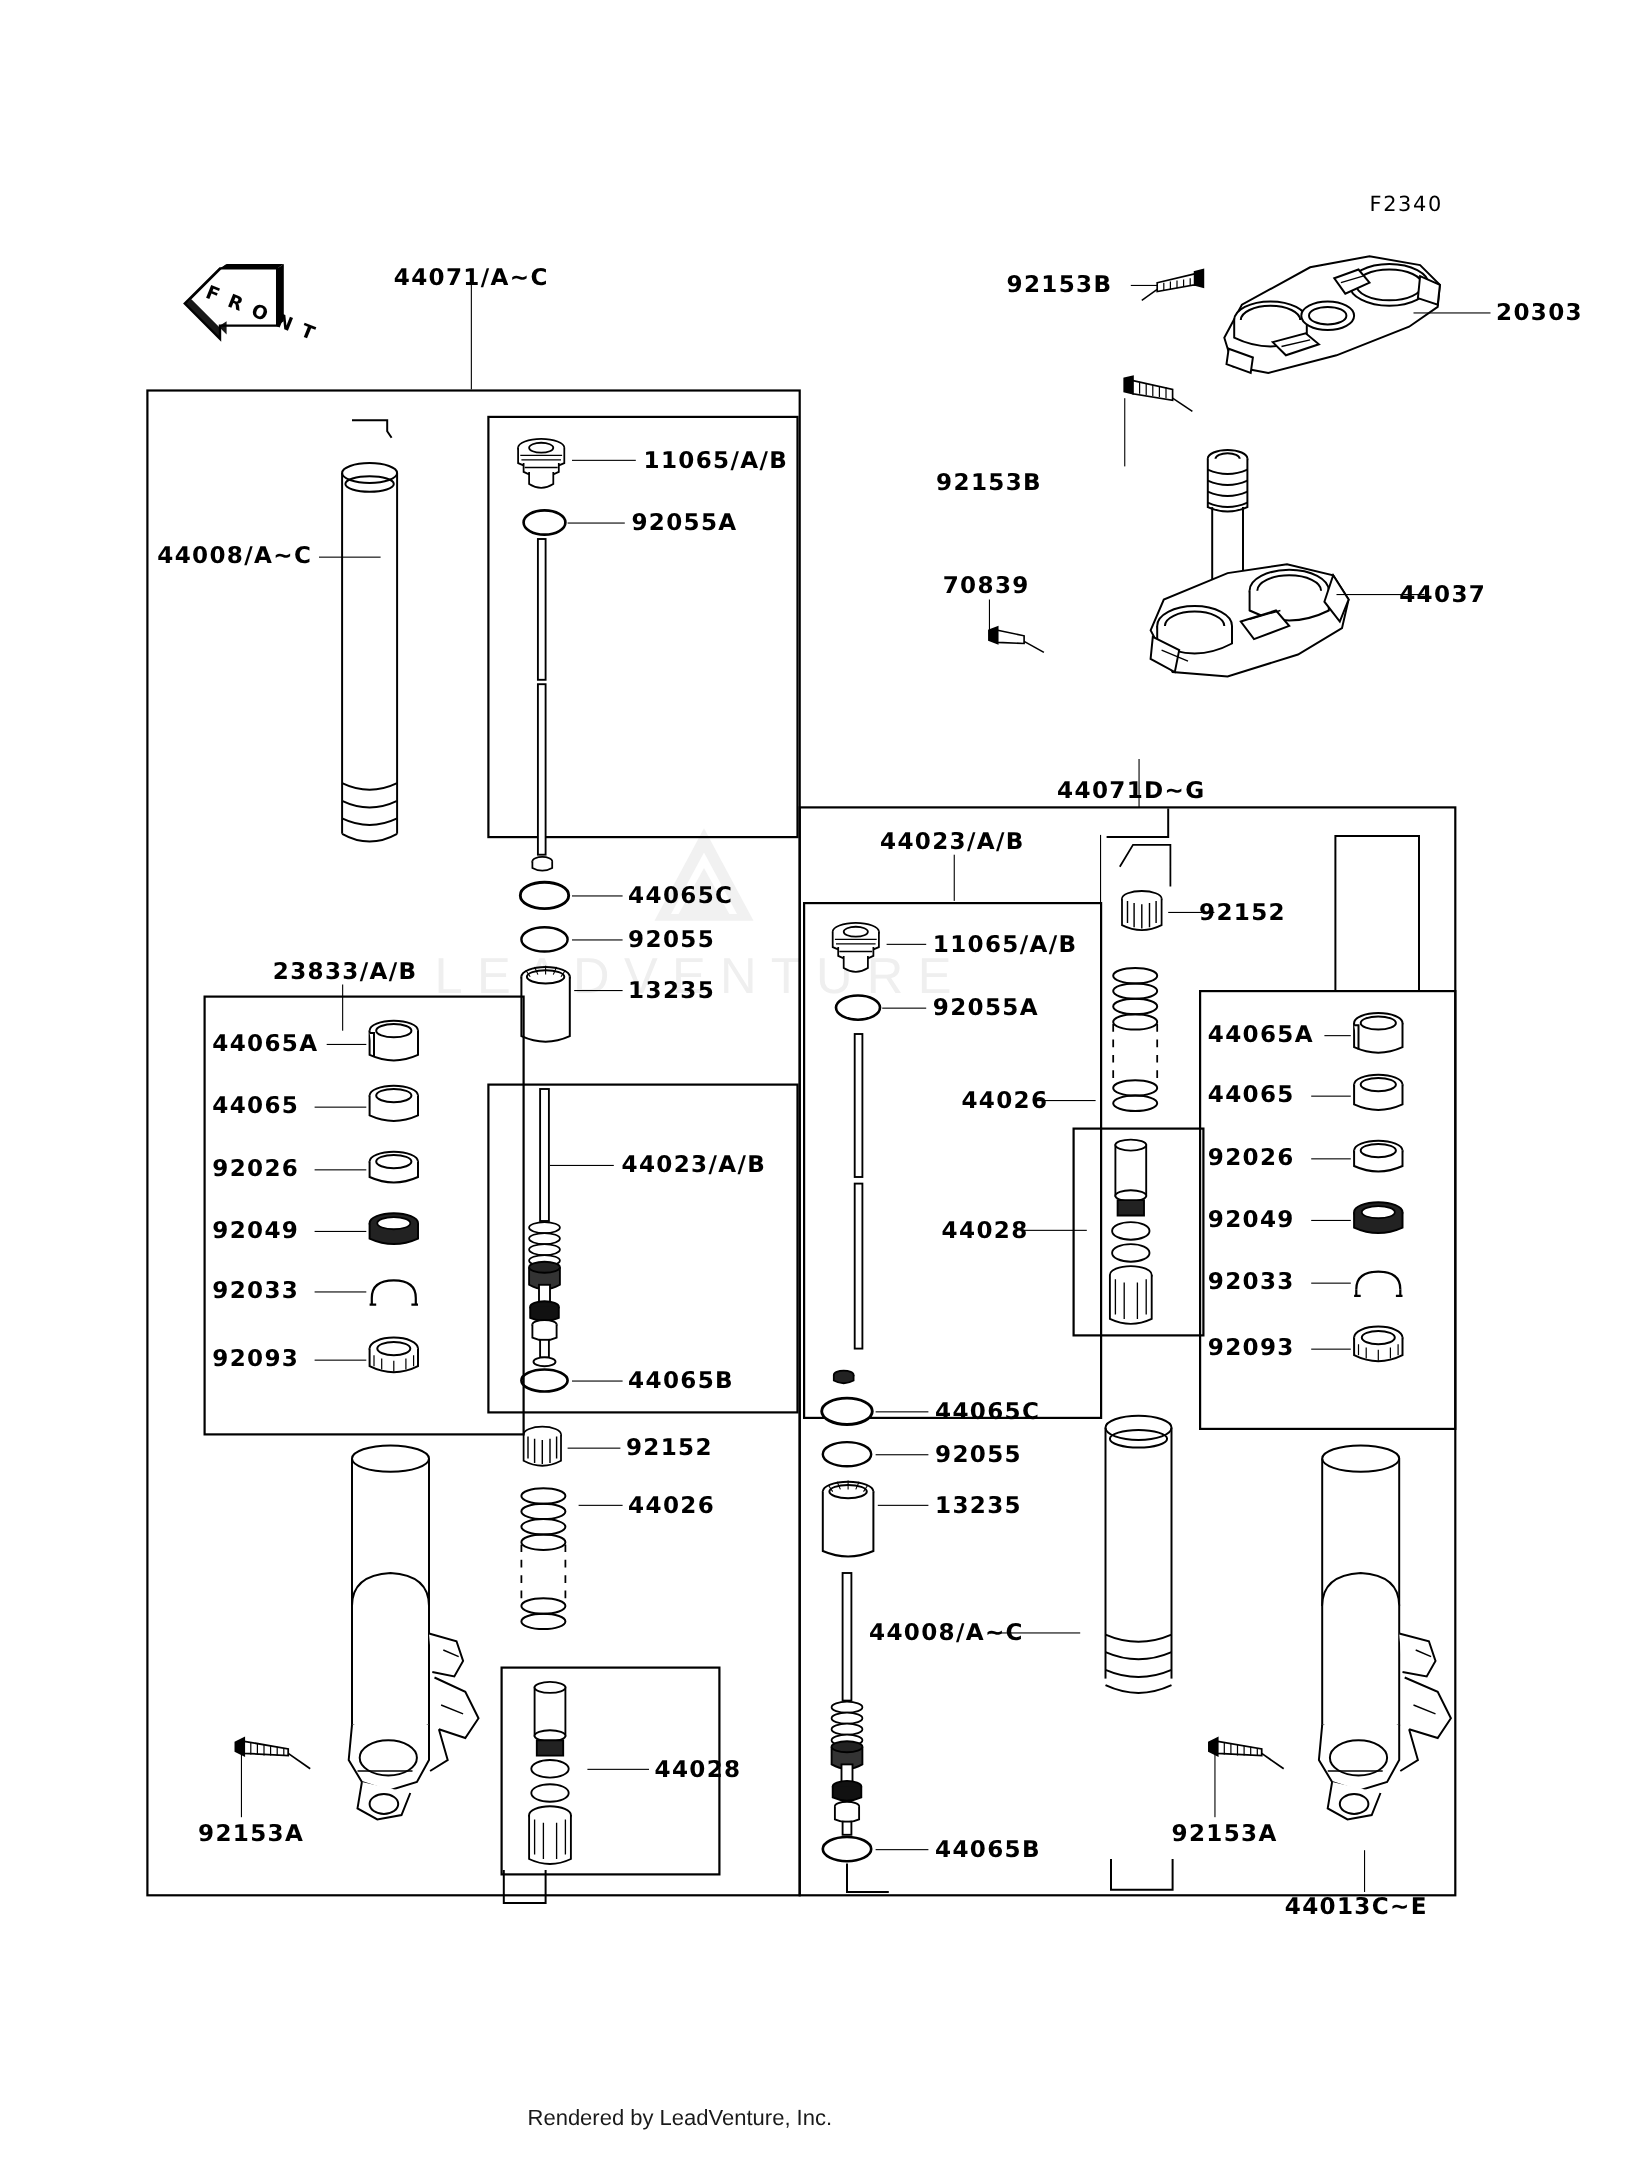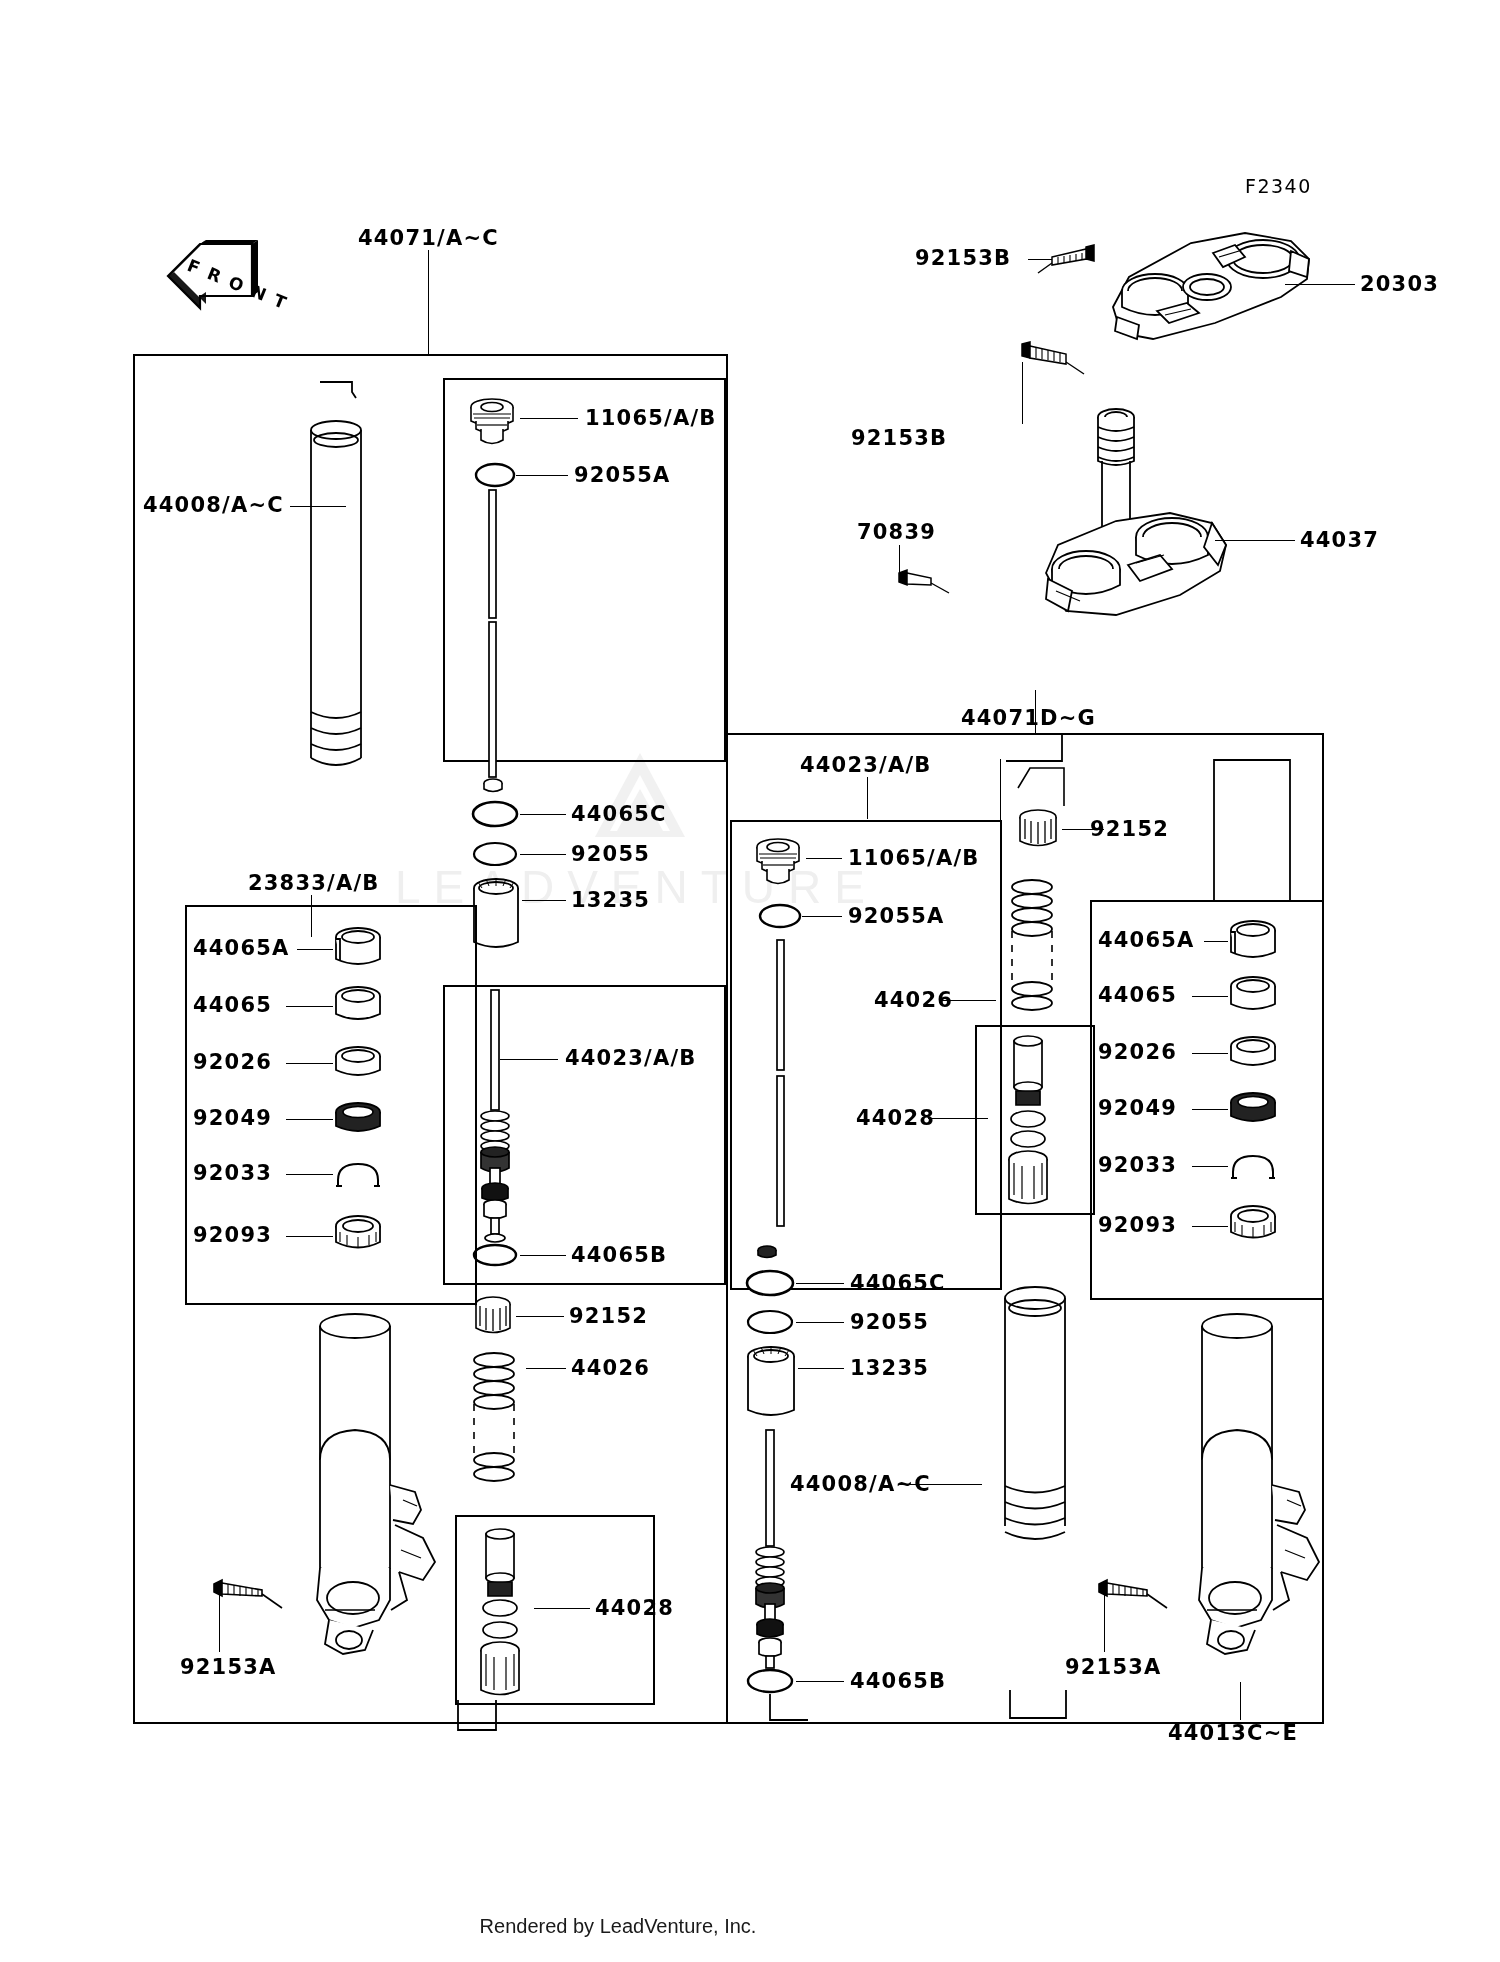--- a/index.html
+++ b/index.html
@@ -93,21 +93,21 @@
       <g fill="#000">
         <path d="M40 4 L46 0 L98 0 L92 4 Z"></path>
         <path d="M92 4 L98 0 L98 52 L92 56 Z"></path>
         <path d="M8 36 L14 32 L46 0 L40 4 Z" opacity="0.9"></path>
         <path d="M40 56 L40 68 L8 36 L14 32 L46 64 L46 52 Z" opacity="0.9"></path>
       </g>
       <text x="26" y="30" font-family="'DejaVu Sans', sans-serif" font-size="17" font-weight="bold" transform="rotate(22 26 30)" fill="#000" letter-spacing="2">F R O N T</text>
     </svg>
   </div>
 
-  <div class="lbl" style="left:358px; top:228px;">44071/A~C</div>
+  <div class="lbl" style="left:358px; top:242px;">44071/A~C</div>
   <div class="lead-v" style="left:428px; top:250px; height:104px;"></div>
 
   <div class="box" style="left:133px; top:354px; width:595px; height:1370px;"></div>
 
   <div class="lbl" style="left:143px; top:495px;">44008/A~C</div>
   <div class="lead-h" style="left:290px; top:506px; width:56px;"></div>
 
   <svg class="art" style="left:300px; top:372px;" width="80" height="440" viewBox="0 0 80 440">
     <g stroke="#000" stroke-width="1.8" fill="#fff">
       <path d="M20 10 L52 10 L52 20 L56 26"></path>
@@ -439,21 +439,21 @@
       <path d="M32 164 L32 180 q34 18 68 0 L100 164"></path>
       <path d="M108 160 L140 150 L152 164 L120 176 Z"></path>
       <path d="M192 118 L206 140 L198 160 L184 142 Z"></path>
       <path d="M28 174 L52 186 L48 206 L26 194 Z"></path>
     </g>
     <g stroke="#000" stroke-width="1.2" fill="none">
       <path d="M116 158 L144 150 M36 186 L60 196"></path>
     </g>
   </svg>
   <div class="lead-h" style="left:1215px; top:540px; width:80px;"></div>
-  <div class="lbl" style="left:1300px; top:530px;">44037</div>
+  <div class="lbl" style="left:1272px; top:530px;">44037</div>
 
   <svg class="art" style="left:895px; top:565px;" width="60" height="40" viewBox="0 0 60 40">
     <g stroke="#000" stroke-width="1.5" fill="#fff">
       <path d="M4 8 L12 5 L12 20 L4 17 Z" fill="#000"></path>
       <path d="M12 8 L36 13 L36 20 L12 19 Z"></path>
     </g>
     <path d="M36 18 L54 28" stroke="#000" stroke-width="1.4" fill="none"></path>
   </svg>
   <div class="lead-v" style="left:899px; top:545px; height:28px;"></div>
   <div class="lbl" style="left:857px; top:522px;">70839</div>

